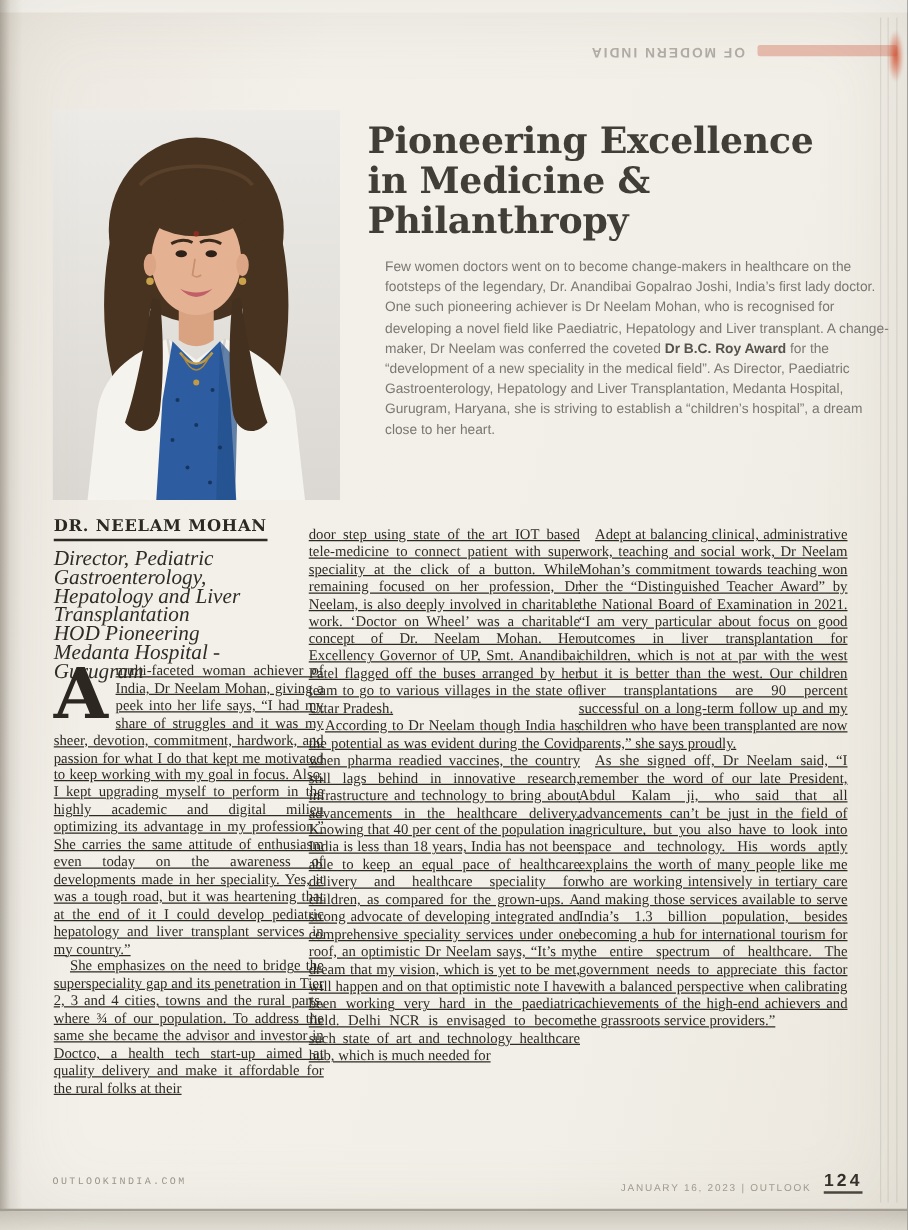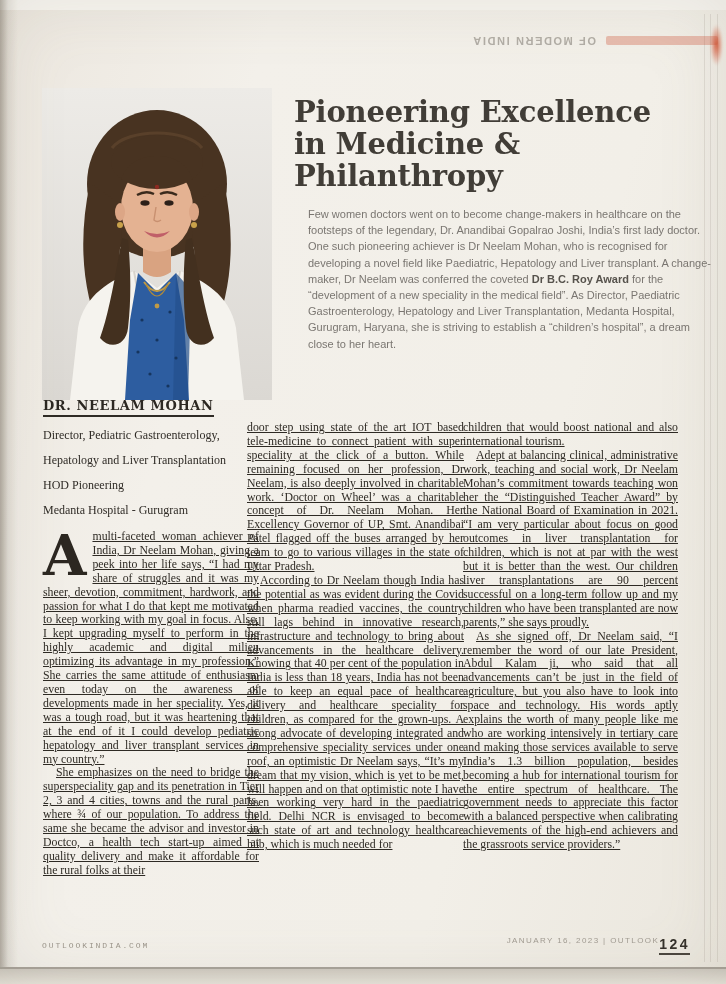--- a/index.html
+++ b/index.html
@@ -29,38 +29,38 @@
   
   .photo{position:absolute;left:42px;top:88px;width:230px;height:312px;margin:0;}
   
   .title{position:absolute;left:290px;top:92px;width:372px;margin:4px;
     font-family:"DejaVu Serif",serif;font-weight:700;font-size:29px;line-height:32px;
     letter-spacing:-.2px;color:#413d37;}
   .intro{position:absolute;left:308px;top:206px;width:404px;margin:0;
     font-family:Liberation Sans, sans-serif;font-size:11px;line-height:16.2px;color:#7a7671;}
   .intro b{color:#56524c;}
   
-  .author{position:absolute;left:43px;top:396px;width:205px;}
+  .author{position:absolute;left:43px;top:412px;width:205px;}
   .author-name{margin:0 0 6px 0;font-family:"DejaVu Serif",serif;font-size:13px;
     font-weight:700;letter-spacing:.6px;color:#2c2822;display:inline-block;
     border-bottom:2px solid #2f2b25;padding-bottom:2px;}
-  .cred{margin:0;font-size:12px;line-height:25px;color:#2f2b26;}
+  .cred{margin:0;font-style:italic;font-size:17px;line-height:15px;color:#2f2b26;}
   
   .col{position:absolute;font-size:11.8px;line-height:13.9px;text-align:justify;color:#2e2a24;}
   .col p{margin:0;text-decoration:underline;}
   .col p.indent{text-indent:13px;}
   .col-left{left:43px;top:530px;width:216px;}
   .col-mid{left:247px;top:421px;width:217px;}
   .col-right{left:463px;top:421px;width:215px;}
   .dropcap{float:left;font-family:"DejaVu Serif",serif;font-weight:700;font-size:56px;
     line-height:46px;padding:2px 6px 0 0;color:#2c2721;}
   
   .footer-site{position:absolute;left:42px;top:941px;font-family:Liberation Mono, monospace;
     font-size:8px;letter-spacing:1.9px;color:#9c968c;}
-  .footer-right{position:absolute;right:36px;top:936px;display:flex;align-items:flex-start;}
+  .footer-right{position:absolute;right:36px;top:936px;display:flex;align-items:flex-end;gap:10px;}
   .footer-issue{font-family:"Liberation Sans",sans-serif;font-size:8px;letter-spacing:1.4px;
     color:#a29c92;}
   .footer-page{font-family:"Liberation Sans",sans-serif;font-size:14px;font-weight:bold;
     letter-spacing:2.5px;color:#34302a;border-bottom:2px solid #4a453e;padding-bottom:1px;}
 </style>
 </head>
 <body>
 
 <div class="page">
 
@@ -148,21 +148,20 @@
     <p><span class="dropcap">A</span><span>multi-faceted woman achiever of India, Dr Neelam Mohan, giving a peek into her life says, “I had my share of struggles and it was my sheer, devotion, commitment, hardwork, and passion for what I do that kept me motivated to keep working with my goal in focus. Also, I kept upgrading myself to perform in the highly academic and digital milieu optimizing its advantage in my profession.” She carries the same attitude of enthusiasm even today on the awareness of developments made in her speciality. Yes, it was a tough road, but it was heartening that at the end of it I could develop pediatric hepatology and liver transplant services in my country.”</span></p>
     <p class="indent">She emphasizes on the need to bridge the superspeciality gap and its penetration in Tier 2, 3 and 4 cities, towns and the rural parts, where ¾ of our population. To address the same she became the advisor and investor in Doctco, a health tech start-up aimed at quality delivery and make it affordable for the rural folks at their</p>
   </div>
 
   <div class="col col-mid">
     <p>door step using state of the art IOT based tele-medicine to connect patient with super speciality at the click of a button. While remaining focused on her profession, Dr Neelam, is also deeply involved in charitable work. ‘Doctor on Wheel’ was a charitable concept of Dr. Neelam Mohan. Her Excellency Governor of UP, Smt. Anandibai Patel flagged off the buses arranged by her team to go to various villages in the state of Uttar Pradesh.</p>
     <p class="indent">According to Dr Neelam though India has the potential as was evident during the Covid when pharma readied vaccines, the country still lags behind in innovative research, infrastructure and technology to bring about advancements in the healthcare delivery. Knowing that 40 per cent of the population in India is less than 18 years, India has not been able to keep an equal pace of healthcare delivery and healthcare speciality for children, as compared for the grown-ups. A strong advocate of developing integrated and comprehensive speciality services under one roof, an optimistic Dr Neelam says, “It’s my dream that my vision, which is yet to be met, will happen and on that optimistic note I have been working very hard in the paediatric field. Delhi NCR is envisaged to become such state of art and technology healthcare hub, which is much needed for</p>
   </div>
 
   <div class="col col-right">
-    <p>children that would boost national and also international tourism.</p>
     <p class="indent">Adept at balancing clinical, administrative work, teaching and social work, Dr Neelam Mohan’s commitment towards teaching won her the “Distinguished Teacher Award” by the National Board of Examination in 2021. “I am very particular about focus on good outcomes in liver transplantation for children, which is not at par with the west but it is better than the west. Our children liver transplantations are 90 percent successful on a long-term follow up and my children who have been transplanted are now parents,” she says proudly.</p>
     <p class="indent">As she signed off, Dr Neelam said, “I remember the word of our late President, Abdul Kalam ji, who said that all advancements can’t be just in the field of agriculture, but you also have to look into space and technology. His words aptly explains the worth of many people like me who are working intensively in tertiary care and making those services available to serve India’s 1.3 billion population, besides becoming a hub for international tourism for the entire spectrum of healthcare. The government needs to appreciate this factor with a balanced perspective when calibrating achievements of the high-end achievers and the grassroots service providers.”</p>
   </div>
 
   <span class="footer-site">OUTLOOKINDIA.COM</span>
   <div class="footer-right">
     <span class="footer-issue">JANUARY 16, 2023 | OUTLOOK</span>
     <span class="footer-page">124</span>
   </div>
 

